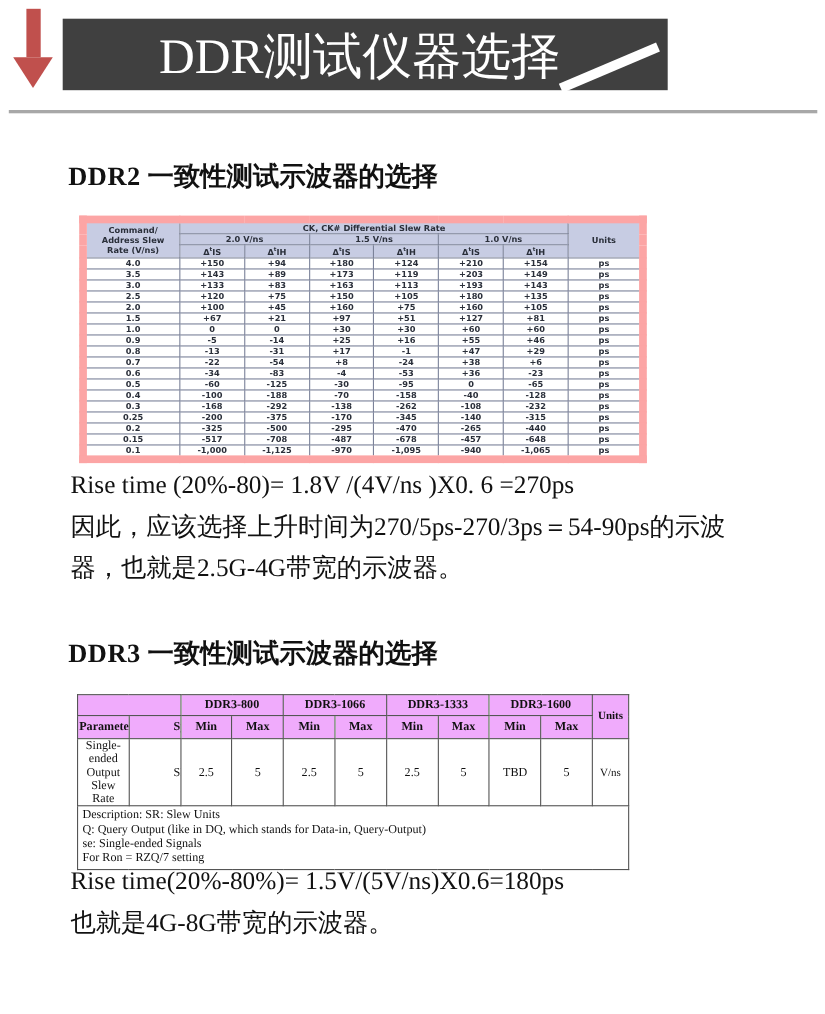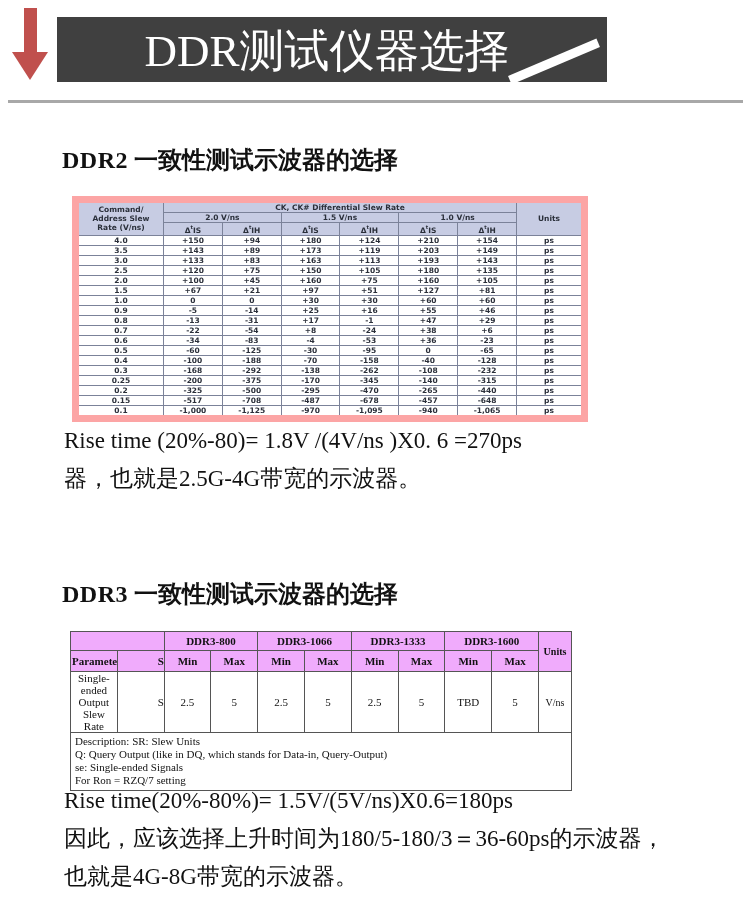--- a/index.html
+++ b/index.html
@@ -286,20 +286,21 @@
           <td class="cv">-940</td>
           <td class="cv">-1,065</td>
           <td class="cu">ps</td>
         </tr>
       </tbody>
   </table>
 </div>
 
 <div class="notes" id="notes1">
   <div>Rise time (20%-80)= 1.8V /(4V/ns )X0. 6 =270ps</div>
+  <div>因此，应该选择上升时间为270/5ps-270/3ps＝54-90ps的示波</div>
   <div>器，也就是2.5G-4G带宽的示波器。</div>
 </div>
 
 <div class="sec-head" id="ddr3-head">
   <span class="latin">DDR3</span>
   <span>一致性测试示波器的选择</span>
 </div>
 
 <div class="t3wrap">
   <table class="t3">
@@ -346,15 +347,14 @@
             <div>se: Single-ended Signals</div>
             <div>For Ron = RZQ/7 setting</div>
           </td>
       </tr>
     </tbody>
   </table>
 </div>
 
 <div class="notes" id="notes2">
   <div>Rise time(20%-80%)= 1.5V/(5V/ns)X0.6=180ps</div>
-  <div>因此，应该选择上升时间为180/5-180/3＝36-60ps的示波器，</div>
   <div>也就是4G-8G带宽的示波器。</div>
 </div>
 
 </body></html>

